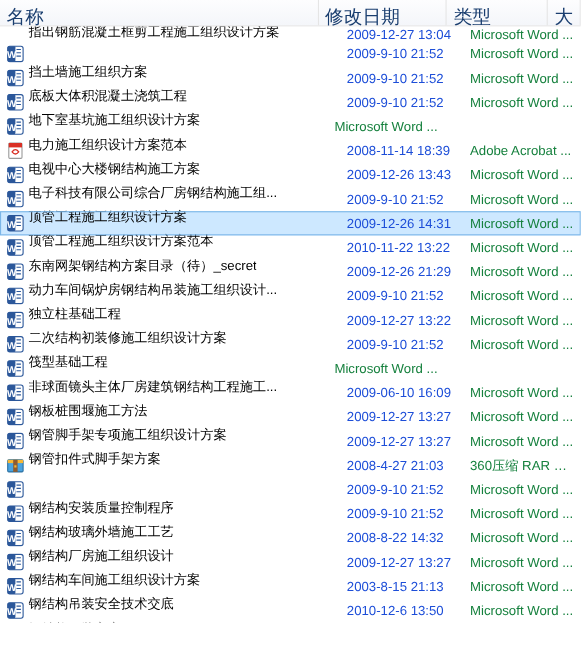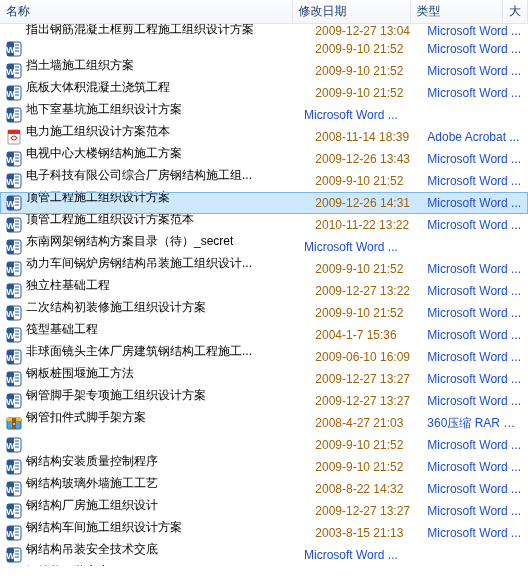--- a/index.html
+++ b/index.html
@@ -1,30 +1,30 @@
 <!DOCTYPE html>
 <html><head>
 <meta charset="utf-8">
 <style>
   * { margin: 0; padding: 0; box-sizing: border-box; }
   body { font-family: "Microsoft YaHei", "Segoe UI", Tahoma, sans-serif; font-size: 12px; background: #fff; color: #000; width: 528px; }
   .header { display: flex; border-bottom: 1px solid #e5e5e5; height: 24px; align-items: center; background: linear-gradient(#fdfdfe,#f4f6fa); }
-  .header .col { padding: 4px 6px; color: #1a3e6f; font-size: 12px; border-right: 1px solid #e5e5e5; height: 100%; display: flex; align-items: center; }
+  .header .col { padding: 4px 6px; color: #1a3e6f; font-size: 17px; border-right: 1px solid #e5e5e5; height: 100%; display: flex; align-items: flex-start; }
   .col-name { width: 298px; }
   .col-date { width: 120px; }
   .col-type { width: 94px; }
   .col-size { flex: 1; }
   .rows { }
   .row { display: flex; align-items: center; height: 22px; padding: 0 2px; }
   .row.selected { background: #cde8ff; outline: 1px solid #7bb6e8; outline-offset: -1px; }
   .row .cell { overflow: hidden; white-space: nowrap; text-overflow: ellipsis; padding: 0 4px; }
   .c-name { width: 298px; display: flex; align-items: center; gap: 4px; }
   .c-name .label { overflow: hidden; white-space: nowrap; text-overflow: ellipsis; margin-top: 32px; }
-  .c-date { width: 120px; color: #a16207; margin-left: 32px; }
-  .c-type { width: 110px; color: #1d4ed8; }
+  .c-date { width: 120px; color: #1d4ed8; margin-left: 32px; }
+  .c-type { width: 110px; color: #15803d; }
   .icon { width: 16px; height: 16px; flex-shrink: 0; display: inline-flex; align-items: center; justify-content: center; }
   .icon svg { width: 16px; height: 16px; }
 </style>
 </head>
 <body>
 
 <div class="header">
   <div class="col col-name">
       <span>名称</span>
     </div>
@@ -213,20 +213,21 @@
             <rect x="1" y="1" width="14" height="14" rx="2" fill="#fff" stroke="#2b579a" stroke-width="1"></rect>
             <rect x="1" y="1" width="7" height="14" rx="1" fill="#2b579a"></rect>
             <text x="4.5" y="12" font-size="9" font-weight="bold" fill="#fff" text-anchor="middle">W</text>
             <line x1="9" y1="4" x2="13" y2="4" stroke="#2b579a" stroke-width="1"></line>
             <line x1="9" y1="7" x2="13" y2="7" stroke="#2b579a" stroke-width="1"></line>
             <line x1="9" y1="10" x2="13" y2="10" stroke="#2b579a" stroke-width="1"></line>
           </svg>
         </span>
         <span class="label">动力车间锅炉房钢结构吊装施工组织设计...</span>
       </div>
+      <div class="cell c-date">2009-12-26 21:29</div>
       <div class="cell c-type">Microsoft Word ...</div>
     </div>
     <div class="row">
       <div class="cell c-name">
         <span class="icon">
           <svg viewBox="0 0 16 16">
             <rect x="1" y="1" width="14" height="14" rx="2" fill="#fff" stroke="#2b579a" stroke-width="1"></rect>
             <rect x="1" y="1" width="7" height="14" rx="1" fill="#2b579a"></rect>
             <text x="4.5" y="12" font-size="9" font-weight="bold" fill="#fff" text-anchor="middle">W</text>
             <line x1="9" y1="4" x2="13" y2="4" stroke="#2b579a" stroke-width="1"></line>
@@ -280,21 +281,20 @@
             <rect x="1" y="1" width="14" height="14" rx="2" fill="#fff" stroke="#2b579a" stroke-width="1"></rect>
             <rect x="1" y="1" width="7" height="14" rx="1" fill="#2b579a"></rect>
             <text x="4.5" y="12" font-size="9" font-weight="bold" fill="#fff" text-anchor="middle">W</text>
             <line x1="9" y1="4" x2="13" y2="4" stroke="#2b579a" stroke-width="1"></line>
             <line x1="9" y1="7" x2="13" y2="7" stroke="#2b579a" stroke-width="1"></line>
             <line x1="9" y1="10" x2="13" y2="10" stroke="#2b579a" stroke-width="1"></line>
           </svg>
         </span>
         <span class="label">非球面镜头主体厂房建筑钢结构工程施工...</span>
       </div>
-      <div class="cell c-date">2004-1-7 15:36</div>
       <div class="cell c-type">Microsoft Word ...</div>
     </div>
     <div class="row">
       <div class="cell c-name">
         <span class="icon">
           <svg viewBox="0 0 16 16">
             <rect x="1" y="1" width="14" height="14" rx="2" fill="#fff" stroke="#2b579a" stroke-width="1"></rect>
             <rect x="1" y="1" width="7" height="14" rx="1" fill="#2b579a"></rect>
             <text x="4.5" y="12" font-size="9" font-weight="bold" fill="#fff" text-anchor="middle">W</text>
             <line x1="9" y1="4" x2="13" y2="4" stroke="#2b579a" stroke-width="1"></line>
@@ -447,15 +447,16 @@
             <rect x="1" y="1" width="14" height="14" rx="2" fill="#fff" stroke="#2b579a" stroke-width="1"></rect>
             <rect x="1" y="1" width="7" height="14" rx="1" fill="#2b579a"></rect>
             <text x="4.5" y="12" font-size="9" font-weight="bold" fill="#fff" text-anchor="middle">W</text>
             <line x1="9" y1="4" x2="13" y2="4" stroke="#2b579a" stroke-width="1"></line>
             <line x1="9" y1="7" x2="13" y2="7" stroke="#2b579a" stroke-width="1"></line>
             <line x1="9" y1="10" x2="13" y2="10" stroke="#2b579a" stroke-width="1"></line>
           </svg>
         </span>
         <span class="label">钢结构吊装方案</span>
       </div>
+      <div class="cell c-date">2010-12-6 13:50</div>
       <div class="cell c-type">Microsoft Word ...</div>
     </div>
   </div>
 
 </body></html>

